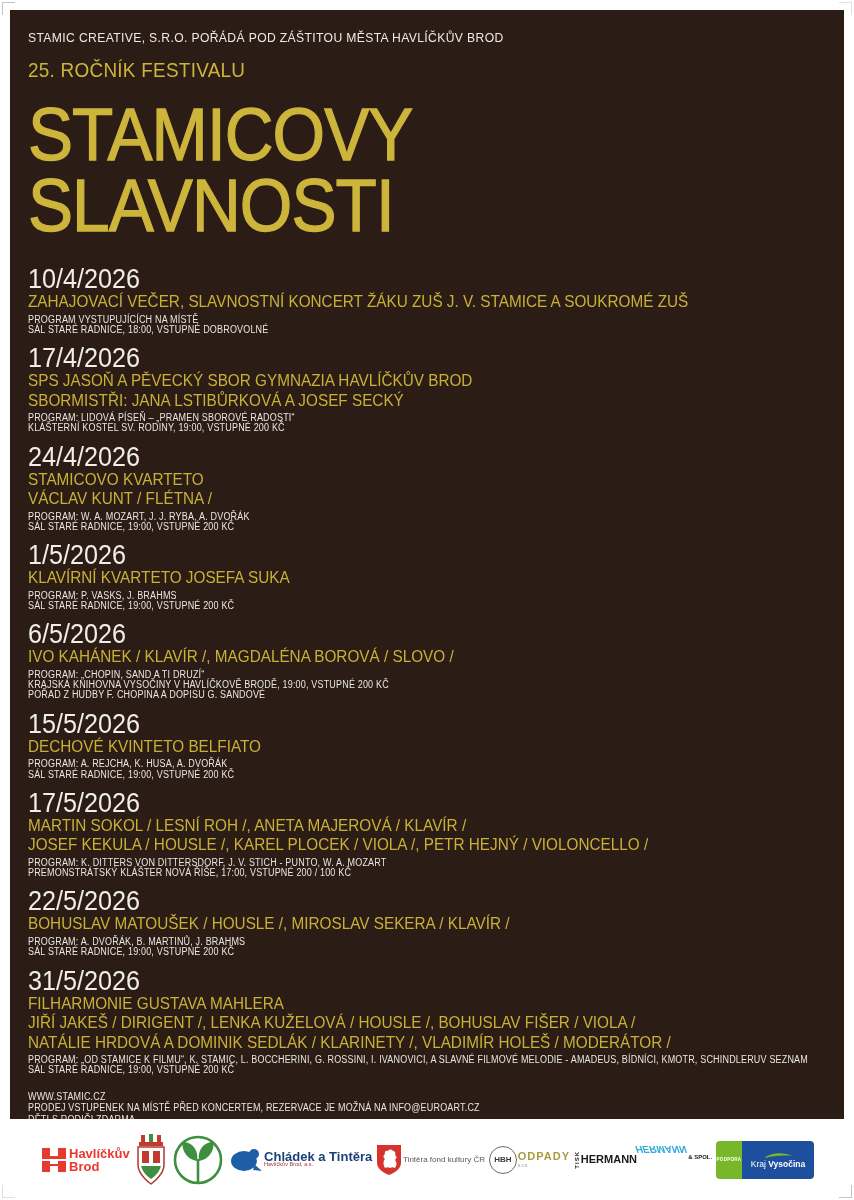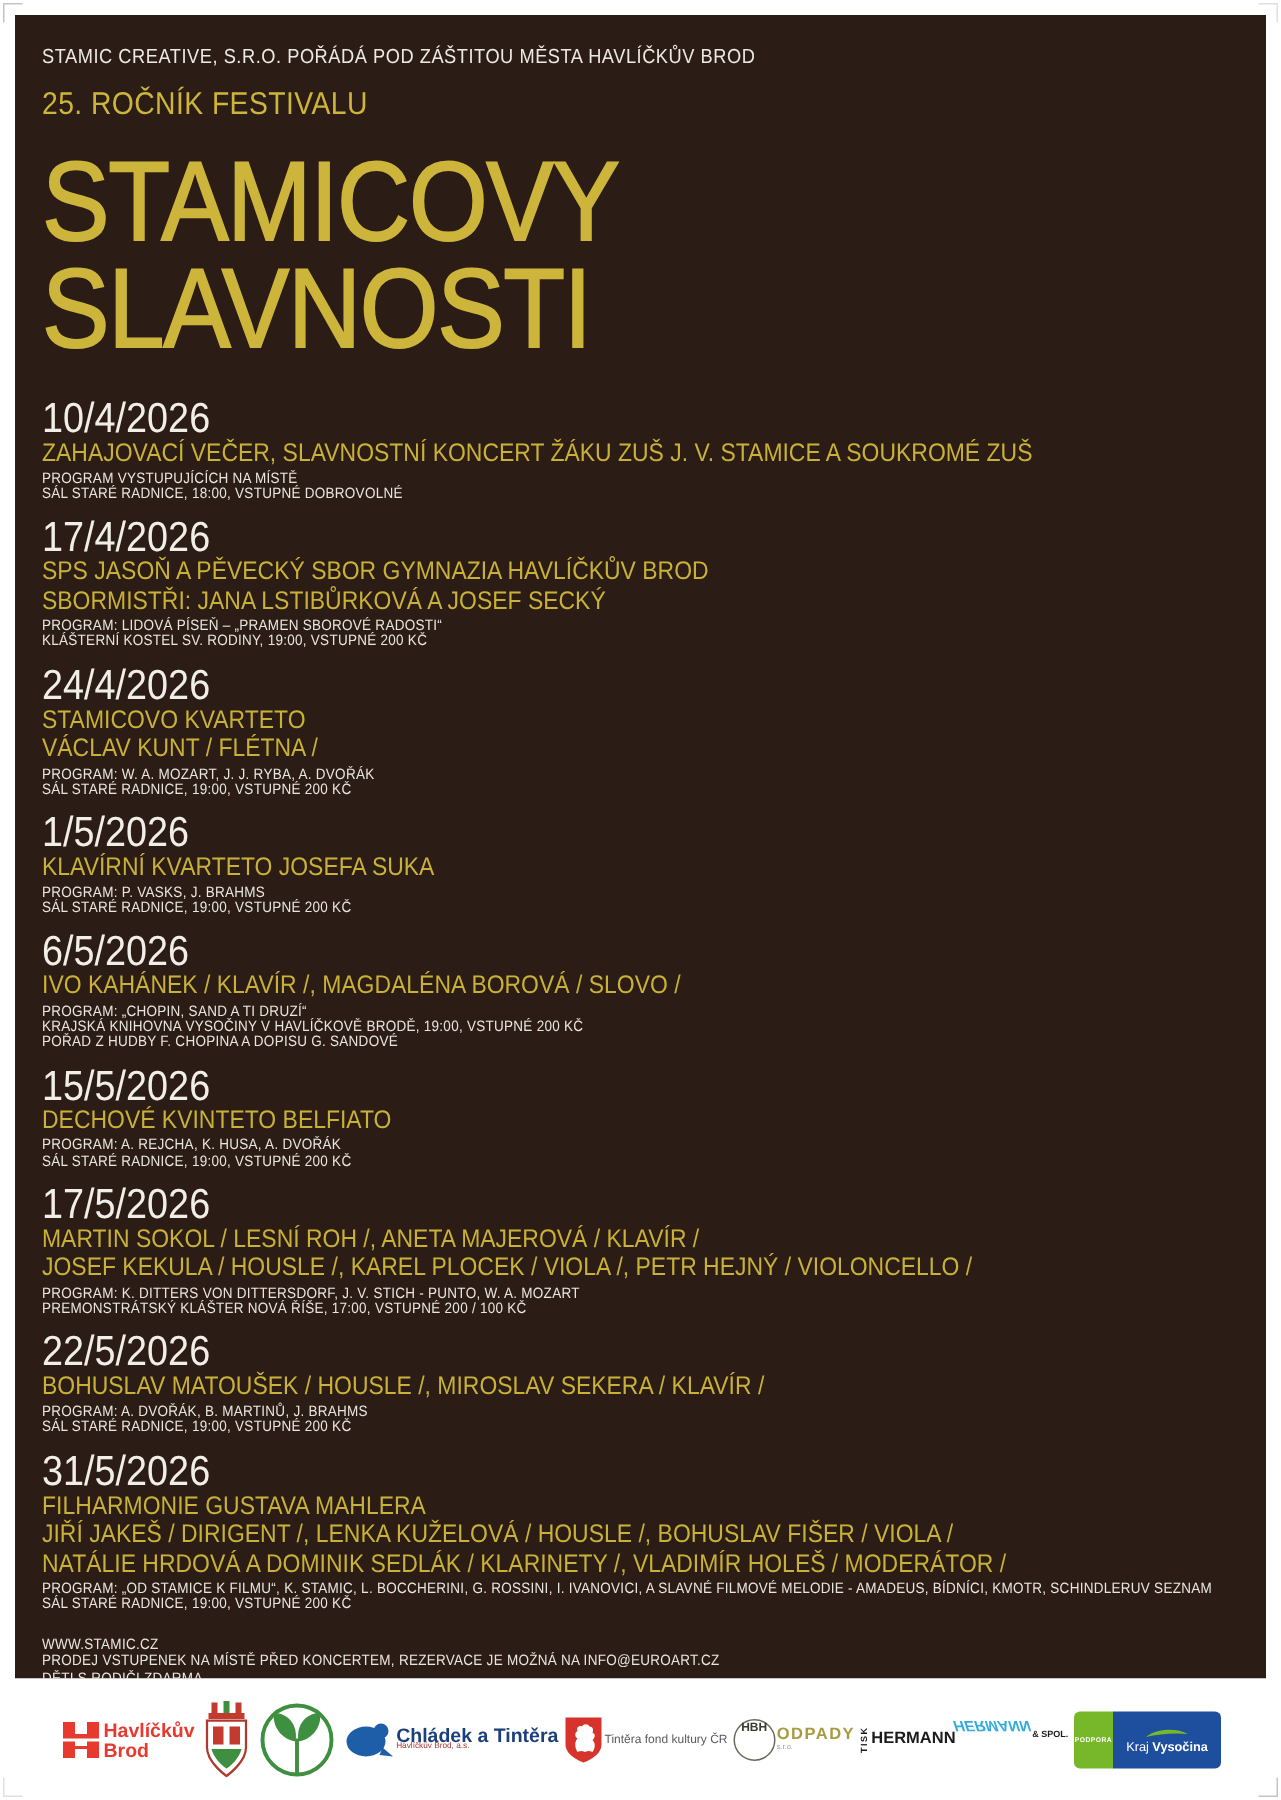--- a/index.html
+++ b/index.html
@@ -22,21 +22,21 @@
   .footer-line{color:#E9E6DF;font-size:10px;line-height:11.6px;letter-spacing:.2px;white-space:nowrap;}
   
   .logo-strip{position:absolute;left:10px;top:1119px;width:834px;height:81px;background:#ffffff;
               display:flex;align-items:center;justify-content:space-between;padding:0 30px;box-sizing:border-box;}
   .logo{display:flex;align-items:center;gap:1px;}
   .hb-text{color:#E8392F;font-weight:700;font-size:13px;line-height:13px;}
   .ct-title{color:#1B3F7A;font-weight:700;font-size:13px;line-height:9px;}
   .ct-sub{color:#A3382F;font-size:5.5px;line-height:7px;}
   .sf-text{color:#5A5A5A;font-size:8px;}
   .hbh-circle{width:26px;height:26px;border:1.6px solid #6B6B5A;border-radius:50%;
-              display:flex;justify-content:center;color:#3A3A33;font-weight:700;font-size:8px;}
+              display:flex;align-items:center;justify-content:center;color:#3A3A33;font-weight:700;font-size:8px;}
   .hbh-word{color:#A89B3F;font-weight:700;font-size:11px;letter-spacing:1px;line-height:11px;}
   .hbh-sro{color:#999;font-size:5px;line-height:6px;}
   .her-col{display:flex;line-height:7px;}
   .her-tisk{color:#1A1A1A;font-weight:700;font-size:6px;writing-mode:vertical-rl;transform:rotate(180deg);letter-spacing:1px;}
   .her-name{color:#1A1A1A;font-weight:700;font-size:11px;line-height:10px;}
   .her-mirror{color:#29A8DC;font-weight:700;font-size:10px;line-height:9px;transform:scaleY(-1) skewX(-18deg);transform-origin:left top;opacity:.95;}
   .her-spol{color:#1A1A1A;font-weight:700;font-size:6px;line-height:7px;}
   .vys{display:flex;height:38px;}
   .vys-green{width:26px;background:#76B82A;border-radius:4px 0 0 4px;display:flex;align-items:center;justify-content:center;}
   .vys-green span{color:#fff;font-size:4.5px;font-weight:700;letter-spacing:.3px;}

